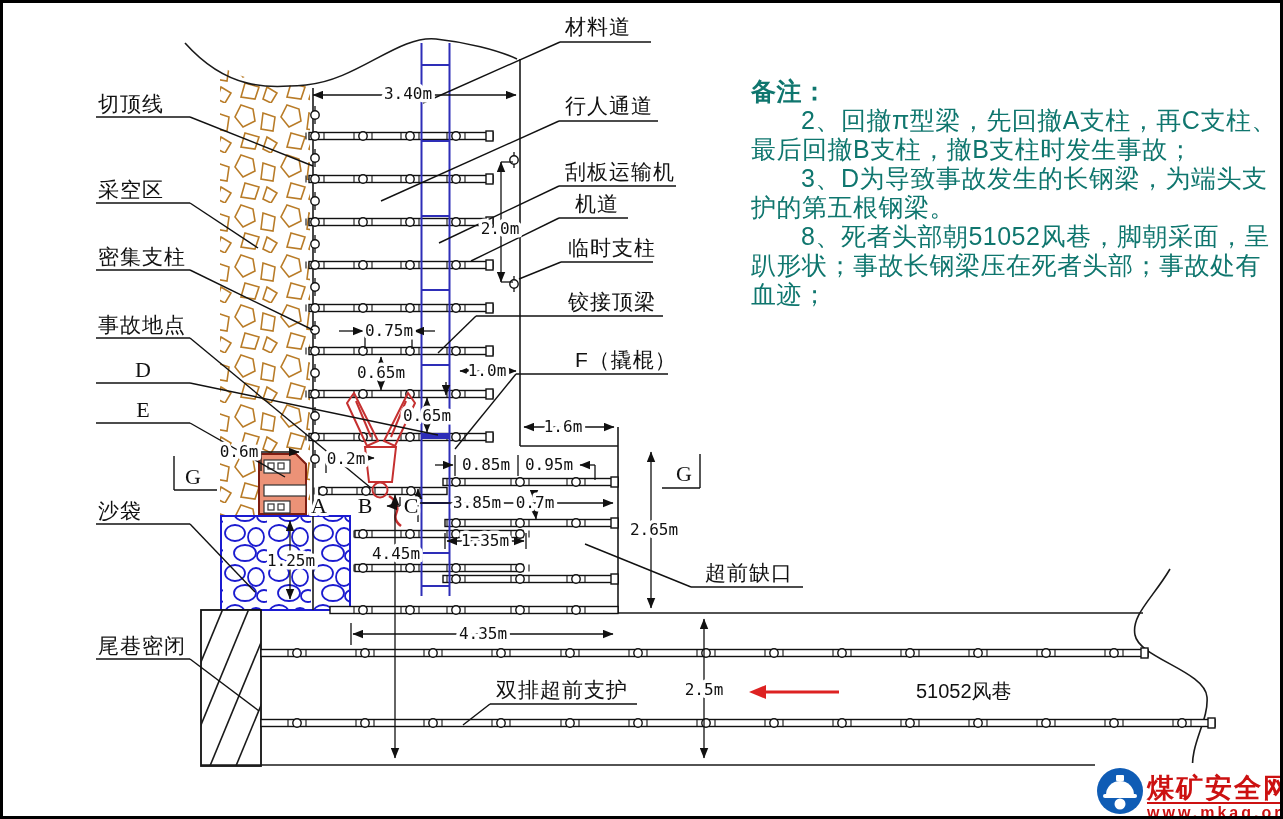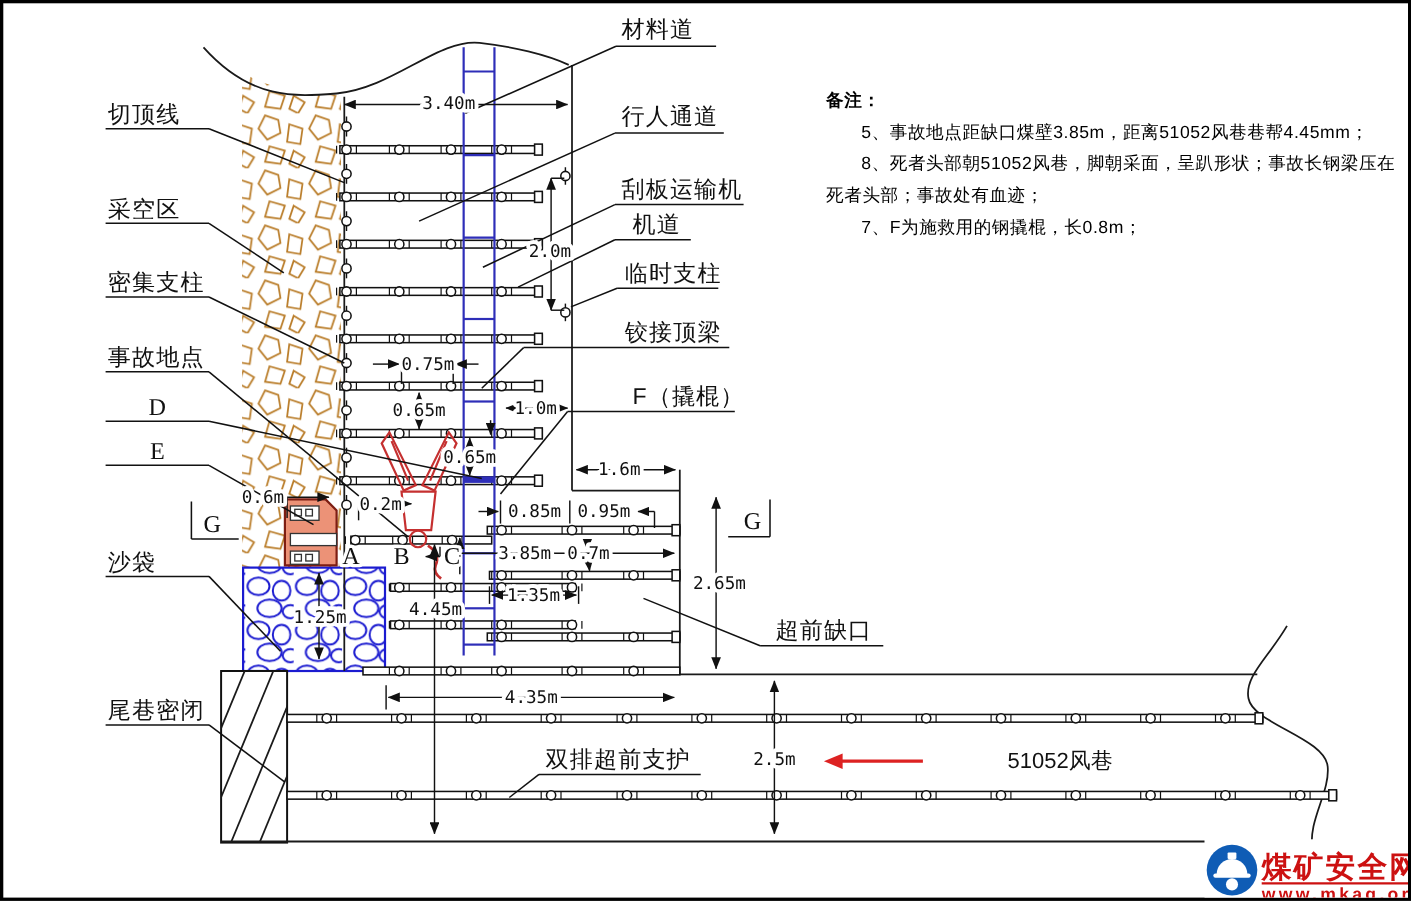--- a/index.html
+++ b/index.html
@@ -16,21 +16,21 @@
   .dim line,.dim path{stroke:#111;stroke-width:1.3;fill:none;}
   .leader{stroke:#111;stroke-width:1.4;fill:none;}
   .redfig path,.redfig circle{stroke:#c53030;stroke-width:2;fill:none;}
   
   text{fill:#111;}
   .cn{font:500 21px "Liberation Sans",sans-serif;letter-spacing:1px;}
   .cn-s{font:500 20px "Liberation Sans",sans-serif;}
   .dimlbl{font:16px "DejaVu Sans Mono",monospace;text-anchor:middle;paint-order:stroke;stroke:#fff;stroke-width:7px;stroke-linejoin:round;}
   .letter{font:22px "Liberation Serif",serif;text-anchor:middle;paint-order:stroke;stroke:#fff;stroke-width:6px;stroke-linejoin:round;}
   
-  .notes{position:absolute;left:748px;top:74px;width:528px;color:#000000;font-size:16px;line-height:29px;letter-spacing:.5px;font-weight:500;}
+  .notes{position:absolute;left:748px;top:74px;width:528px;color:#0f766e;font-size:25px;line-height:29px;letter-spacing:.5px;font-weight:500;}
   .notes p{margin:0;text-indent:2em;}
   .notes .hd{text-indent:0;font-weight:700;}
   
   .wm-name{font:bold 27px "Liberation Sans",sans-serif;fill:#cc1111;letter-spacing:2px;}
   .wm-url{font:bold 16px "Liberation Sans",sans-serif;fill:#cc1111;letter-spacing:3px;}
 </style>
 </head>
 <body>
 
 <div class="canvas">
@@ -695,17 +695,17 @@
     <rect x="1113" y="772" width="8" height="6" rx="1" fill="#fff"></rect>
     <circle cx="1117" cy="801" r="5.5" fill="#fff"></circle>
     <text class="wm-name" x="1144" y="794">煤矿安全网</text>
     <line x1="1144" y1="800" x2="1280" y2="800" stroke="#cc1111" stroke-width="2"></line>
     <text class="wm-url" x="1144" y="815">www.mkaq.org</text>
   </g>
 </svg>
 
 <div class="notes">
   <p class="hd">备注：</p>
-  <p>5、事故地点距缺口煤壁3.85m，距离51052风巷巷帮4.45mm；</p>
+  <p>2、回撤π型梁，先回撤A支柱，再C支柱、最后回撤B支柱，撤B支柱时发生事故；</p>
+  <p>3、D为导致事故发生的长钢梁，为端头支护的第五根钢梁。</p>
   <p>8、死者头部朝51052风巷，脚朝采面，呈趴形状；事故长钢梁压在死者头部；事故处有血迹；</p>
-  <p>7、F为施救用的钢撬棍，长0.8m；</p>
 </div>
 </div>
 
 </body></html>

